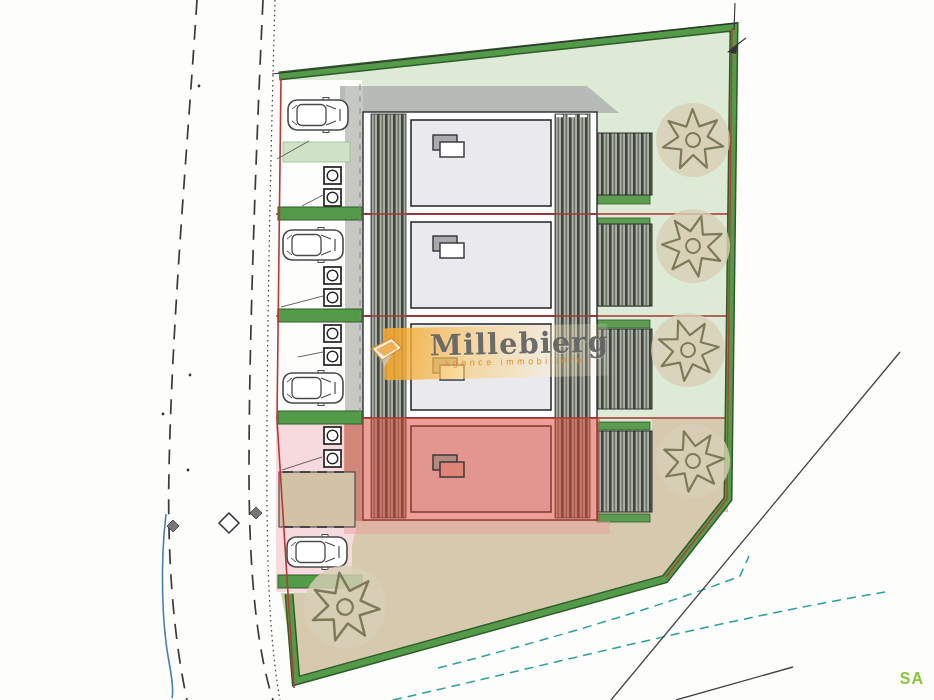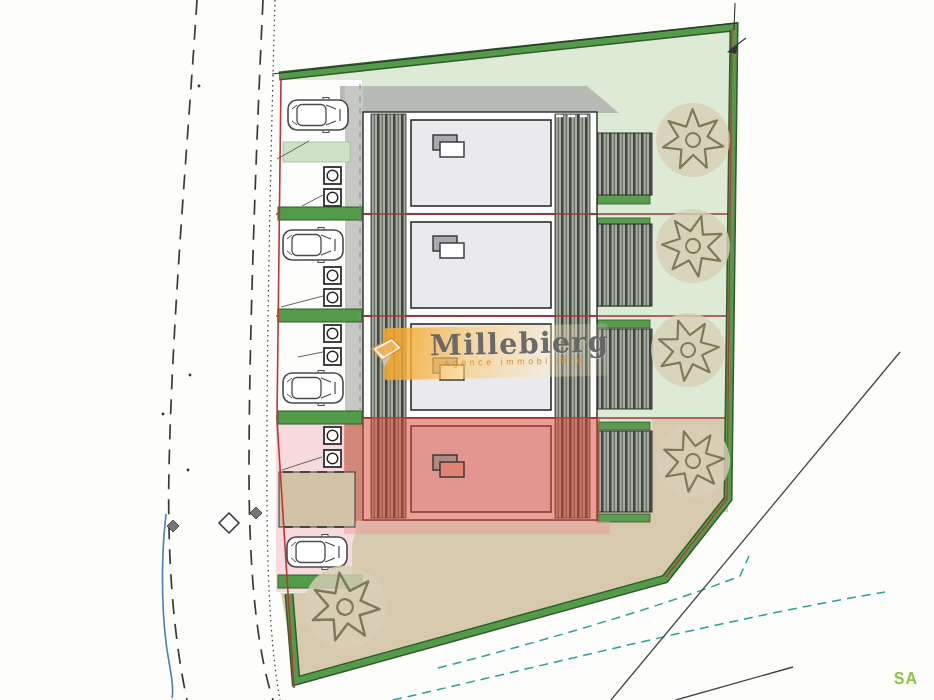--- a/index.html
+++ b/index.html
@@ -18,21 +18,21 @@
     font-size:29px;line-height:30px;color:rgba(95,95,95,.92);
     padding:3px 0 0 46px;letter-spacing:1px;white-space:nowrap;
     text-shadow:0 1px 0 rgba(255,255,255,.35);
   }
   #watermark .wm-sub{
     font-size:9px;letter-spacing:3.5px;color:rgba(225,140,45,.95);
     padding-left:60px;margin-top:-2px;white-space:nowrap;
   }
   #wm-mark{position:absolute;left:-18px;top:6px;width:40px;height:40px;}
   #sa-label{
-    position:absolute;right:16px;top:670px;font-size:16px;font-weight:bold;
+    position:absolute;right:10px;top:670px;font-size:16px;font-weight:bold;
     color:var(--sa-green,#8bc53f);letter-spacing:1px;
   }
 </style>
 </head>
 <body>
 
 <div id="stage">
 
 <svg id="plan-svg" width="934" height="700" viewBox="0 0 934 700">
   <defs>

